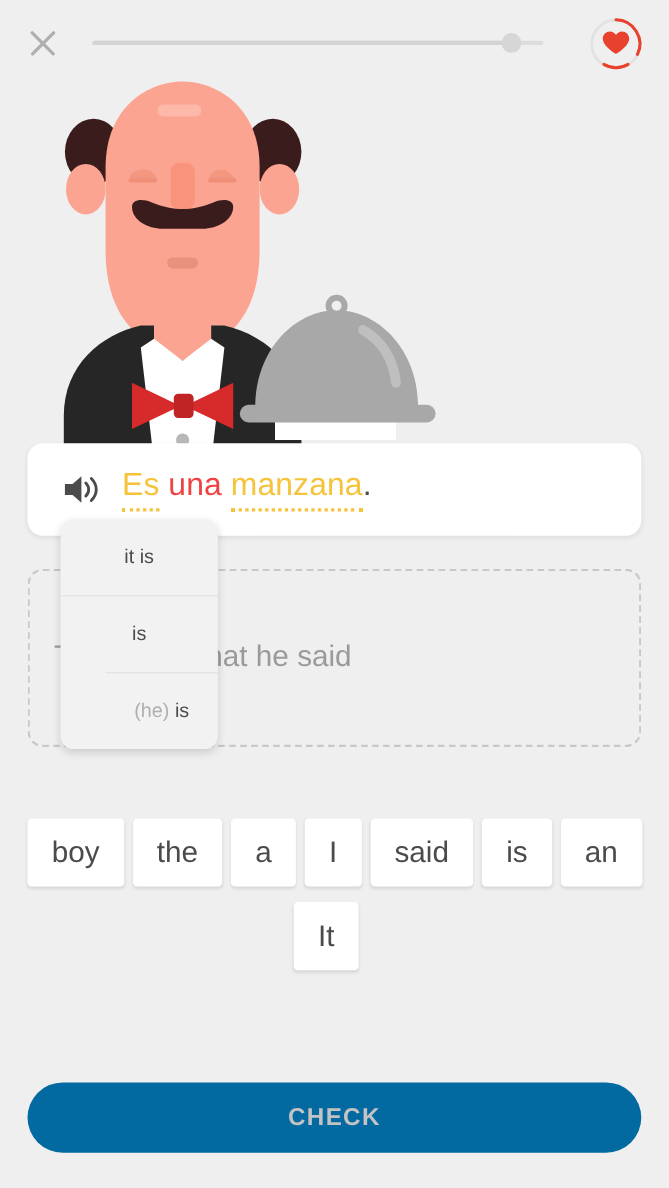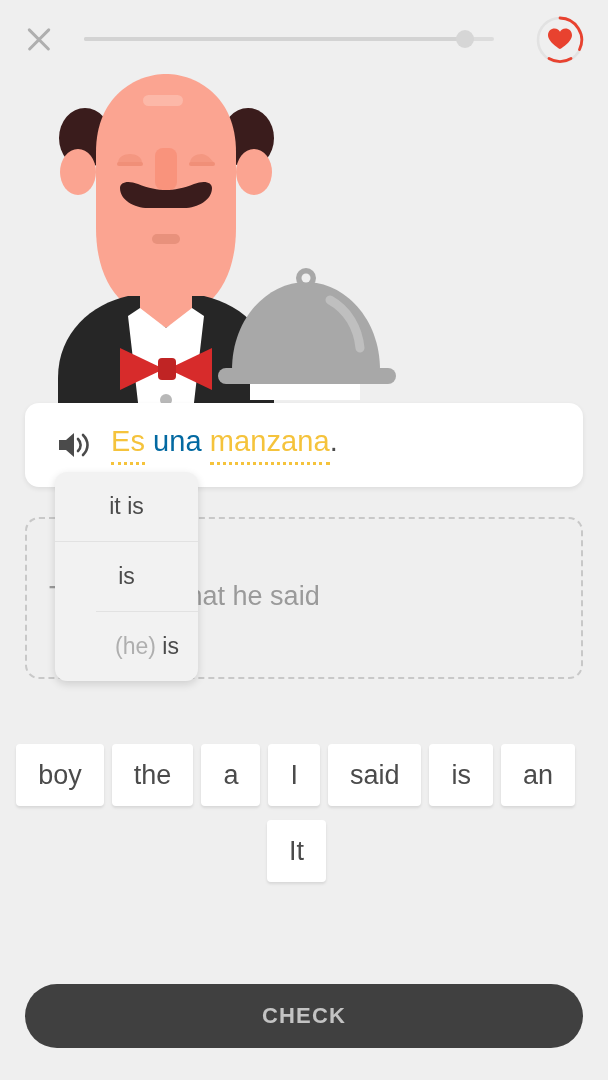--- a/index.html
+++ b/index.html
@@ -131,41 +131,41 @@
   .tok {
     display: inline-block;
     position: relative;
     padding-bottom: 4px;
   }
   .tok.hinted {
     color: #f5c33c;
     cursor: pointer;
     border-bottom: 3px dotted #f5c33c;
   }
-  .tok.plain { color: #0369a1; }
+  .tok.plain { color: #ef4444; }
   .tok.punct { color: #4b4b4b; }
   .sp { display: inline-block; width: 8px; }
 
   
   .hint-popup {
     position: absolute;
     left: 55px;
     top: 472px;
     width: 143px;
     background: #f2f2f2;
     border-radius: 12px;
     box-shadow: 0 3px 8px rgba(0,0,0,0.14);
     z-index: 20;
     padding: 0;
   }
   .hint-row {
     height: 69px;
     line-height: 69px;
     text-align: center;
-    font-size: 23px;
+    font-size: 18px;
     color: #4b4b4b;
   }
   .hint-row + .hint-row { border-top: 1px solid #e2e2e2; }
   .hint-row.muted { color: #afafaf; margin-left: 41px; }
   .hint-row.muted .strong { color: #4b4b4b; }
 
   
   .answer-area {
     position: absolute;
     left: 25px;
@@ -188,21 +188,21 @@
 
   
   .word-bank {
     position: absolute;
     left: 25px;
     top: 744px;
     width: 558px;
   }
   .wb-row {
     display: flex;
-    justify-content: flex-end;
+    justify-content: space-between;
     margin-bottom: 14px;
   }
   .wb-row.centered { justify-content: center; }
   .tile {
     background: #ffffff;
     border-radius: 4px;
     box-shadow: 0 2px 3px rgba(0,0,0,0.10);
     height: 62px;
     line-height: 62px;
     padding: 0 22px;
@@ -214,21 +214,21 @@
   }
   .wb-row.centered .tile { margin-right: 15px; }
 
   
   .check-btn {
     position: absolute;
     left: 25px;
     top: 984px;
     width: 558px;
     height: 64px;
-    background: #404040;
+    background: #0369a1;
     border: none;
     border-radius: 32px;
     color: #c3c3c3;
     font-size: 22px;
     font-family: "Liberation Sans", sans-serif;
     font-weight: bold;
     letter-spacing: 1.2px;
     cursor: default;
   }
 </style>

